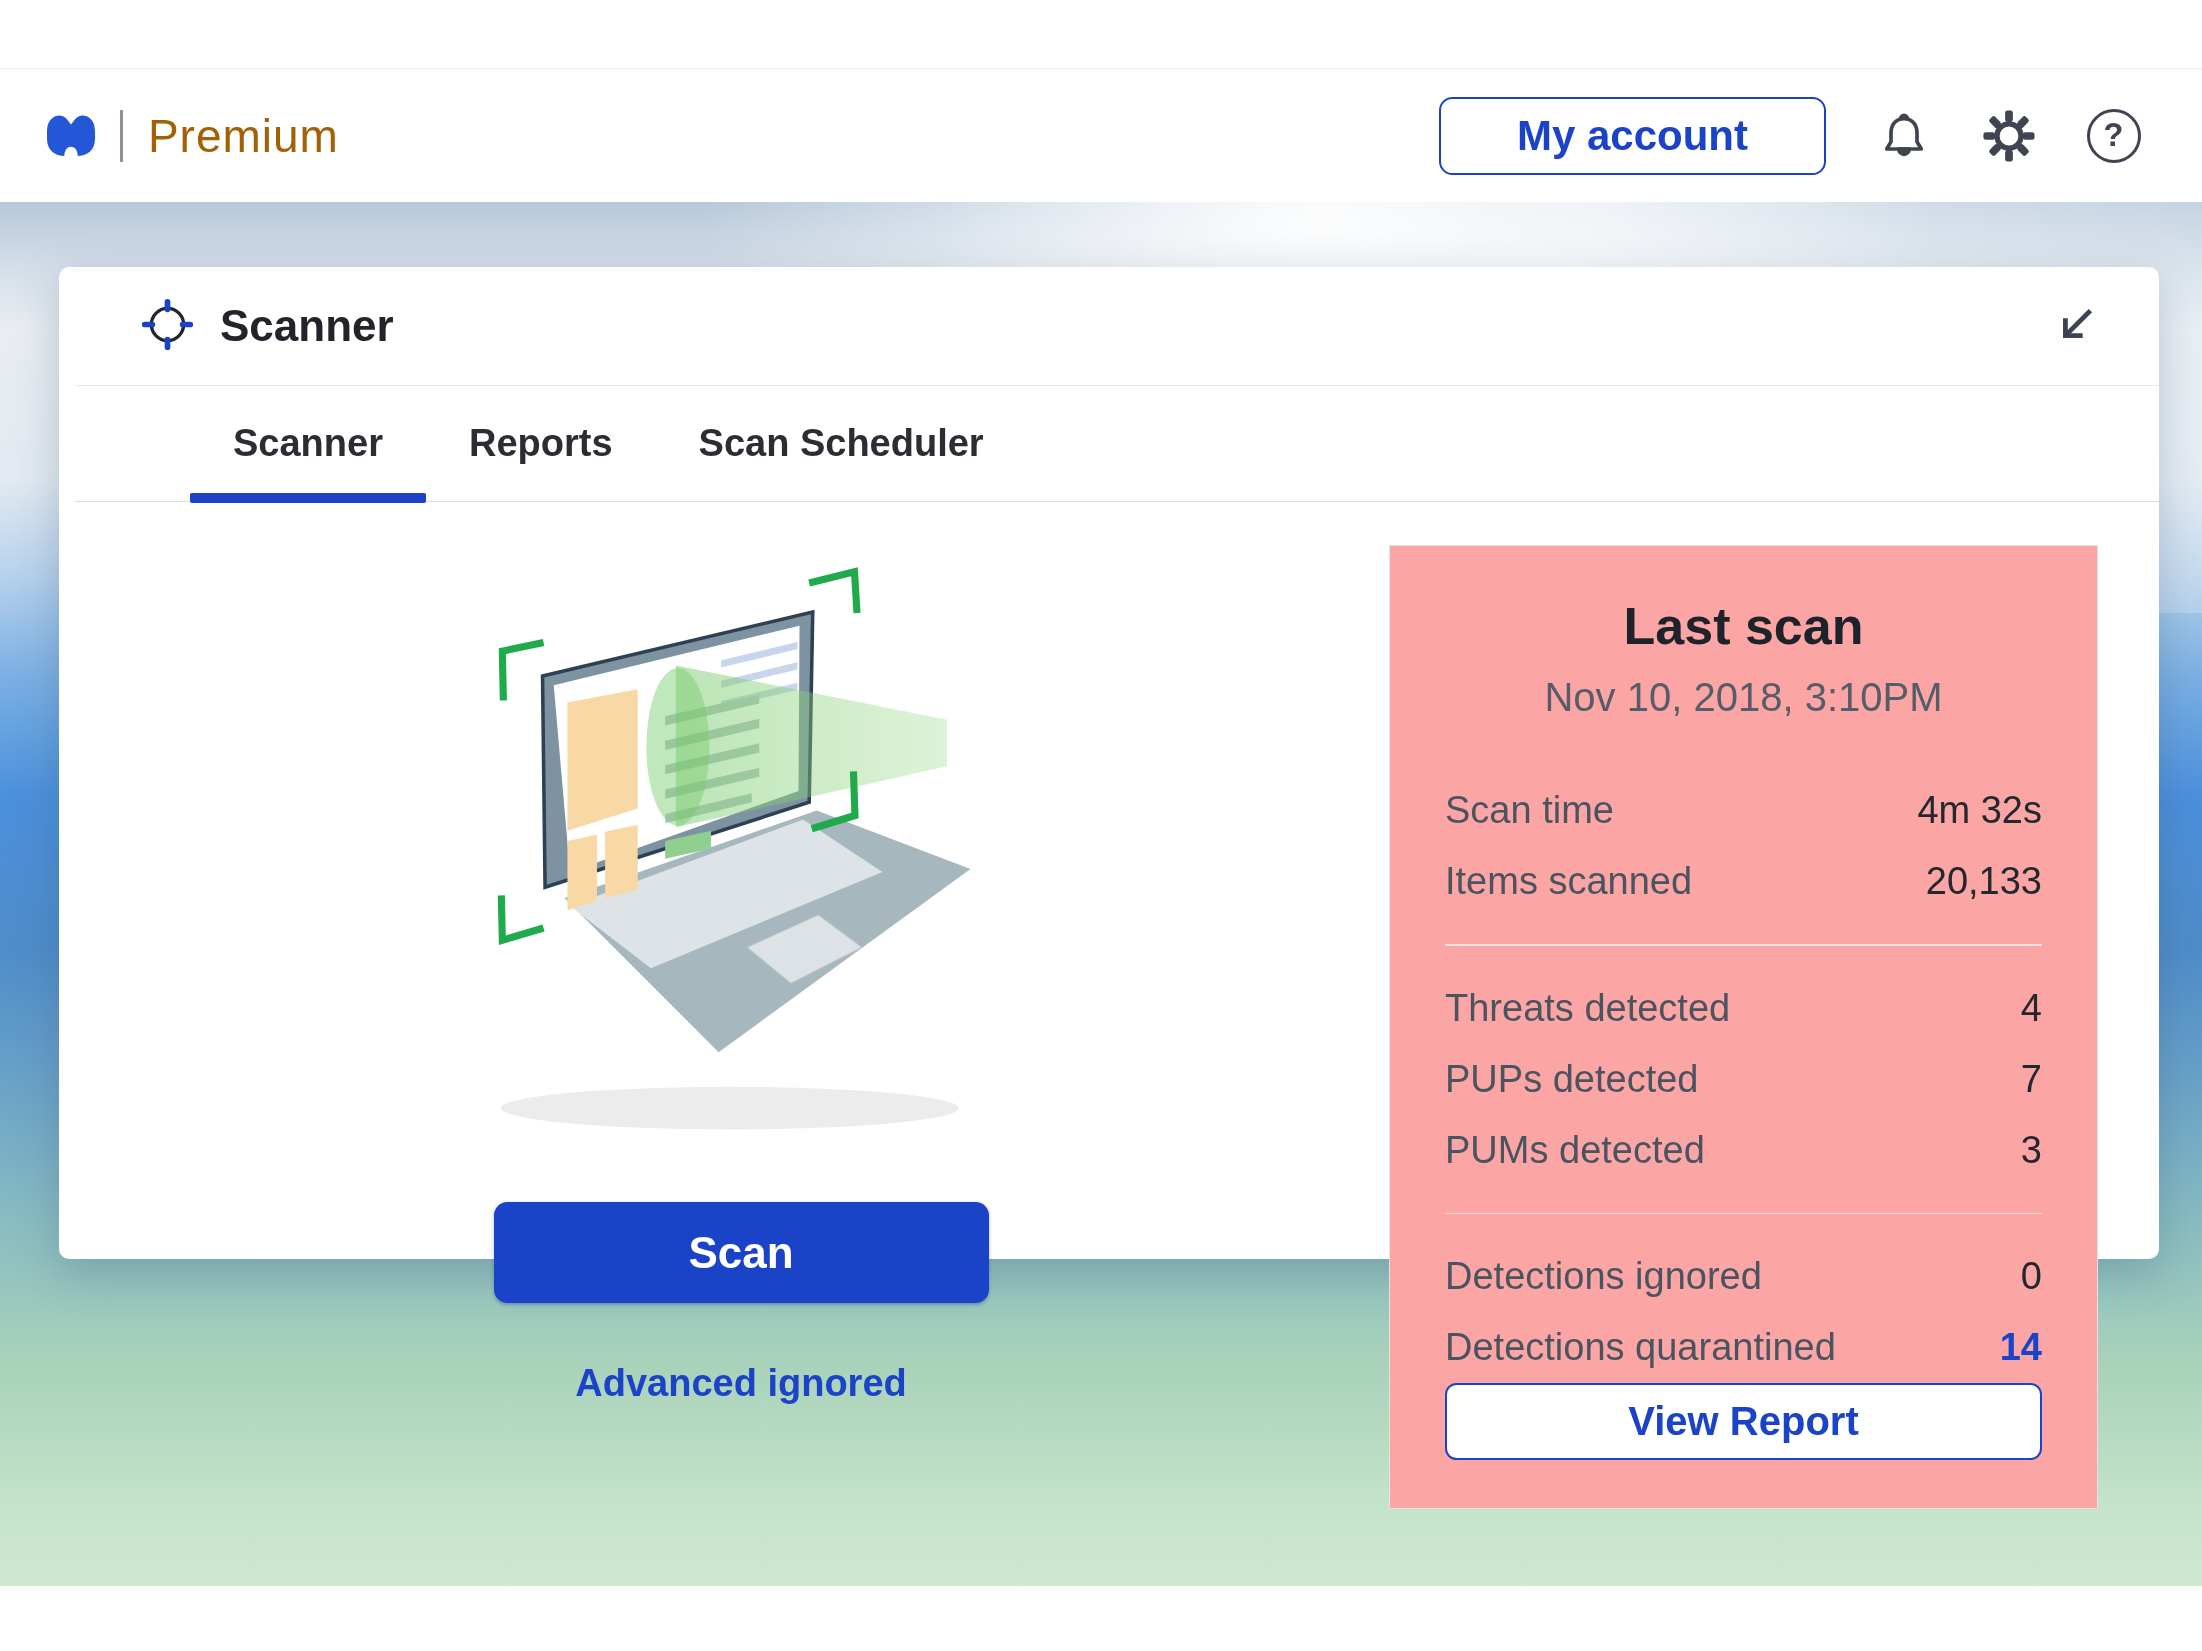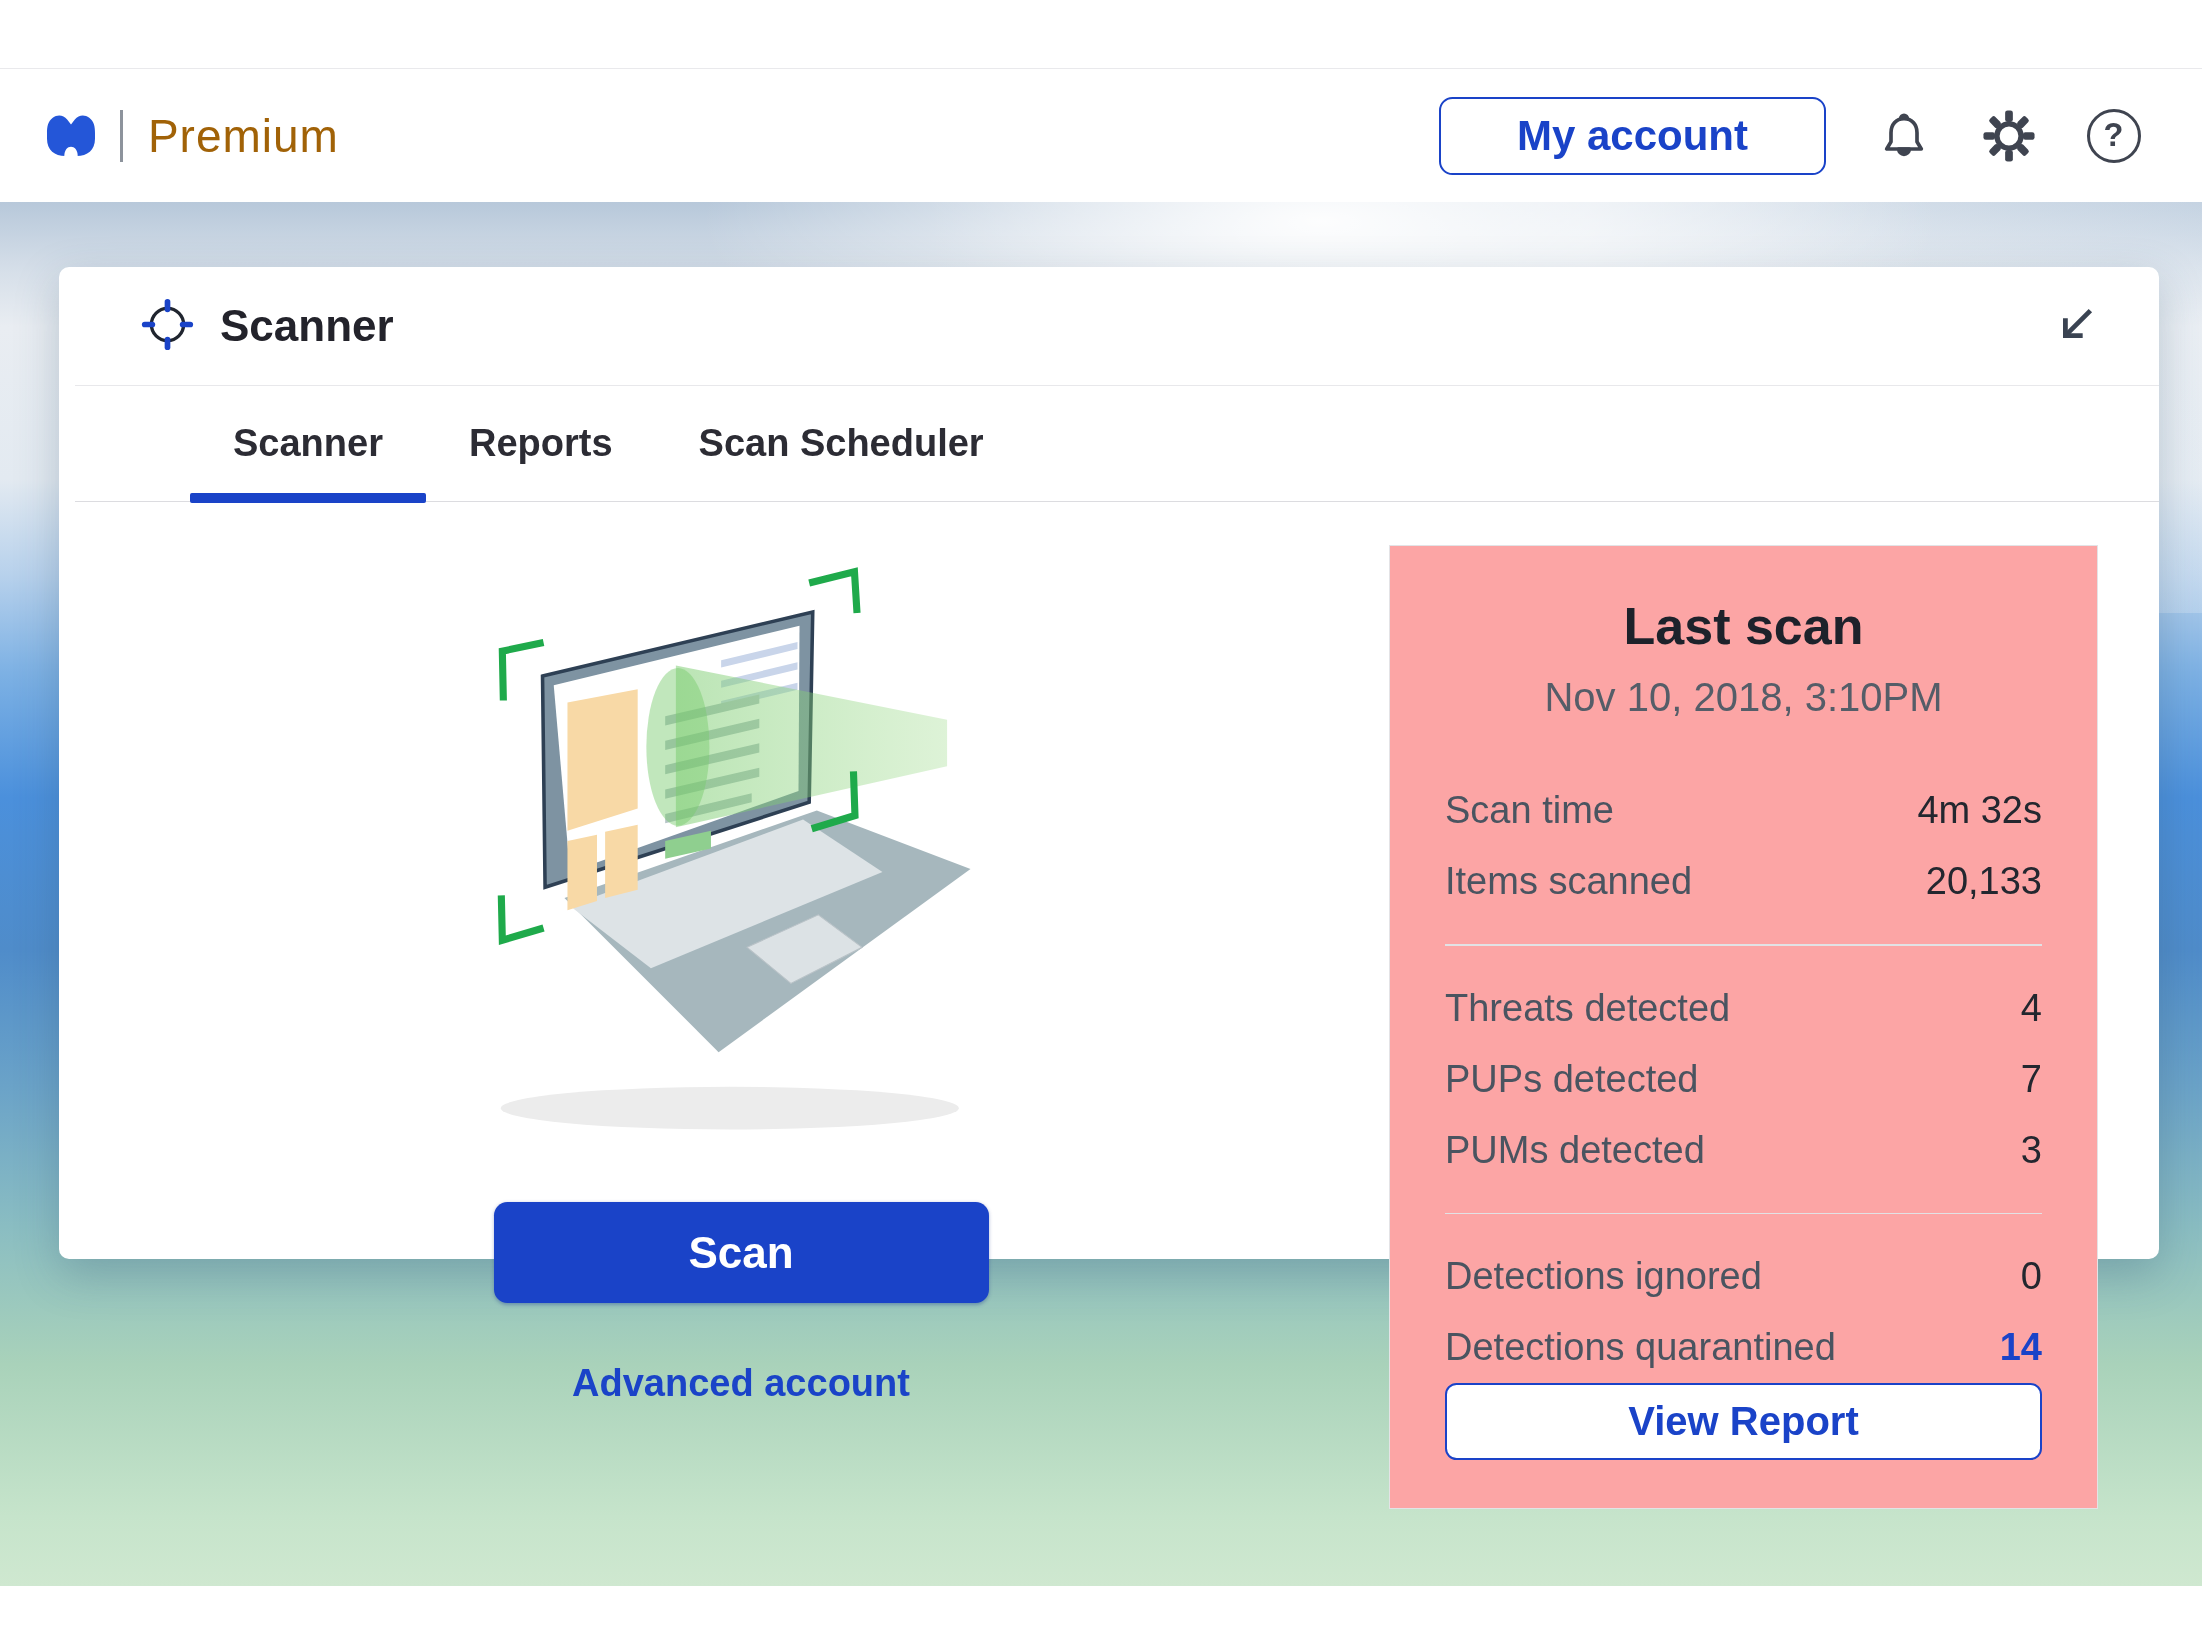--- a/index.html
+++ b/index.html
@@ -189,21 +189,21 @@
 
             <g fill="none" stroke="#1faa4b" stroke-width="14">
               <polyline points="191,170 110,187 112,284"></polyline>
               <polyline points="713,53 802,31 807,112"></polyline>
               <polyline points="800,423 803,510 718,536"></polyline>
               <polyline points="108,667 110,755 191,731"></polyline>
             </g>
           </svg>
 
           <button class="scan-btn">Scan</button>
-          <a class="advanced-link">Advanced account</a>
+          <a class="advanced-link">Advanced ignored</a>
         </div>
 
         <div class="panel">
           <div class="panel-title">Last scan</div>
           <div class="panel-date">Nov 10, 2018,  3:10PM</div>
 
           <div class="rows">
             <div class="stat-row">
               <span class="stat-label">Scan time</span>
               <span class="stat-value">4m 32s</span>

